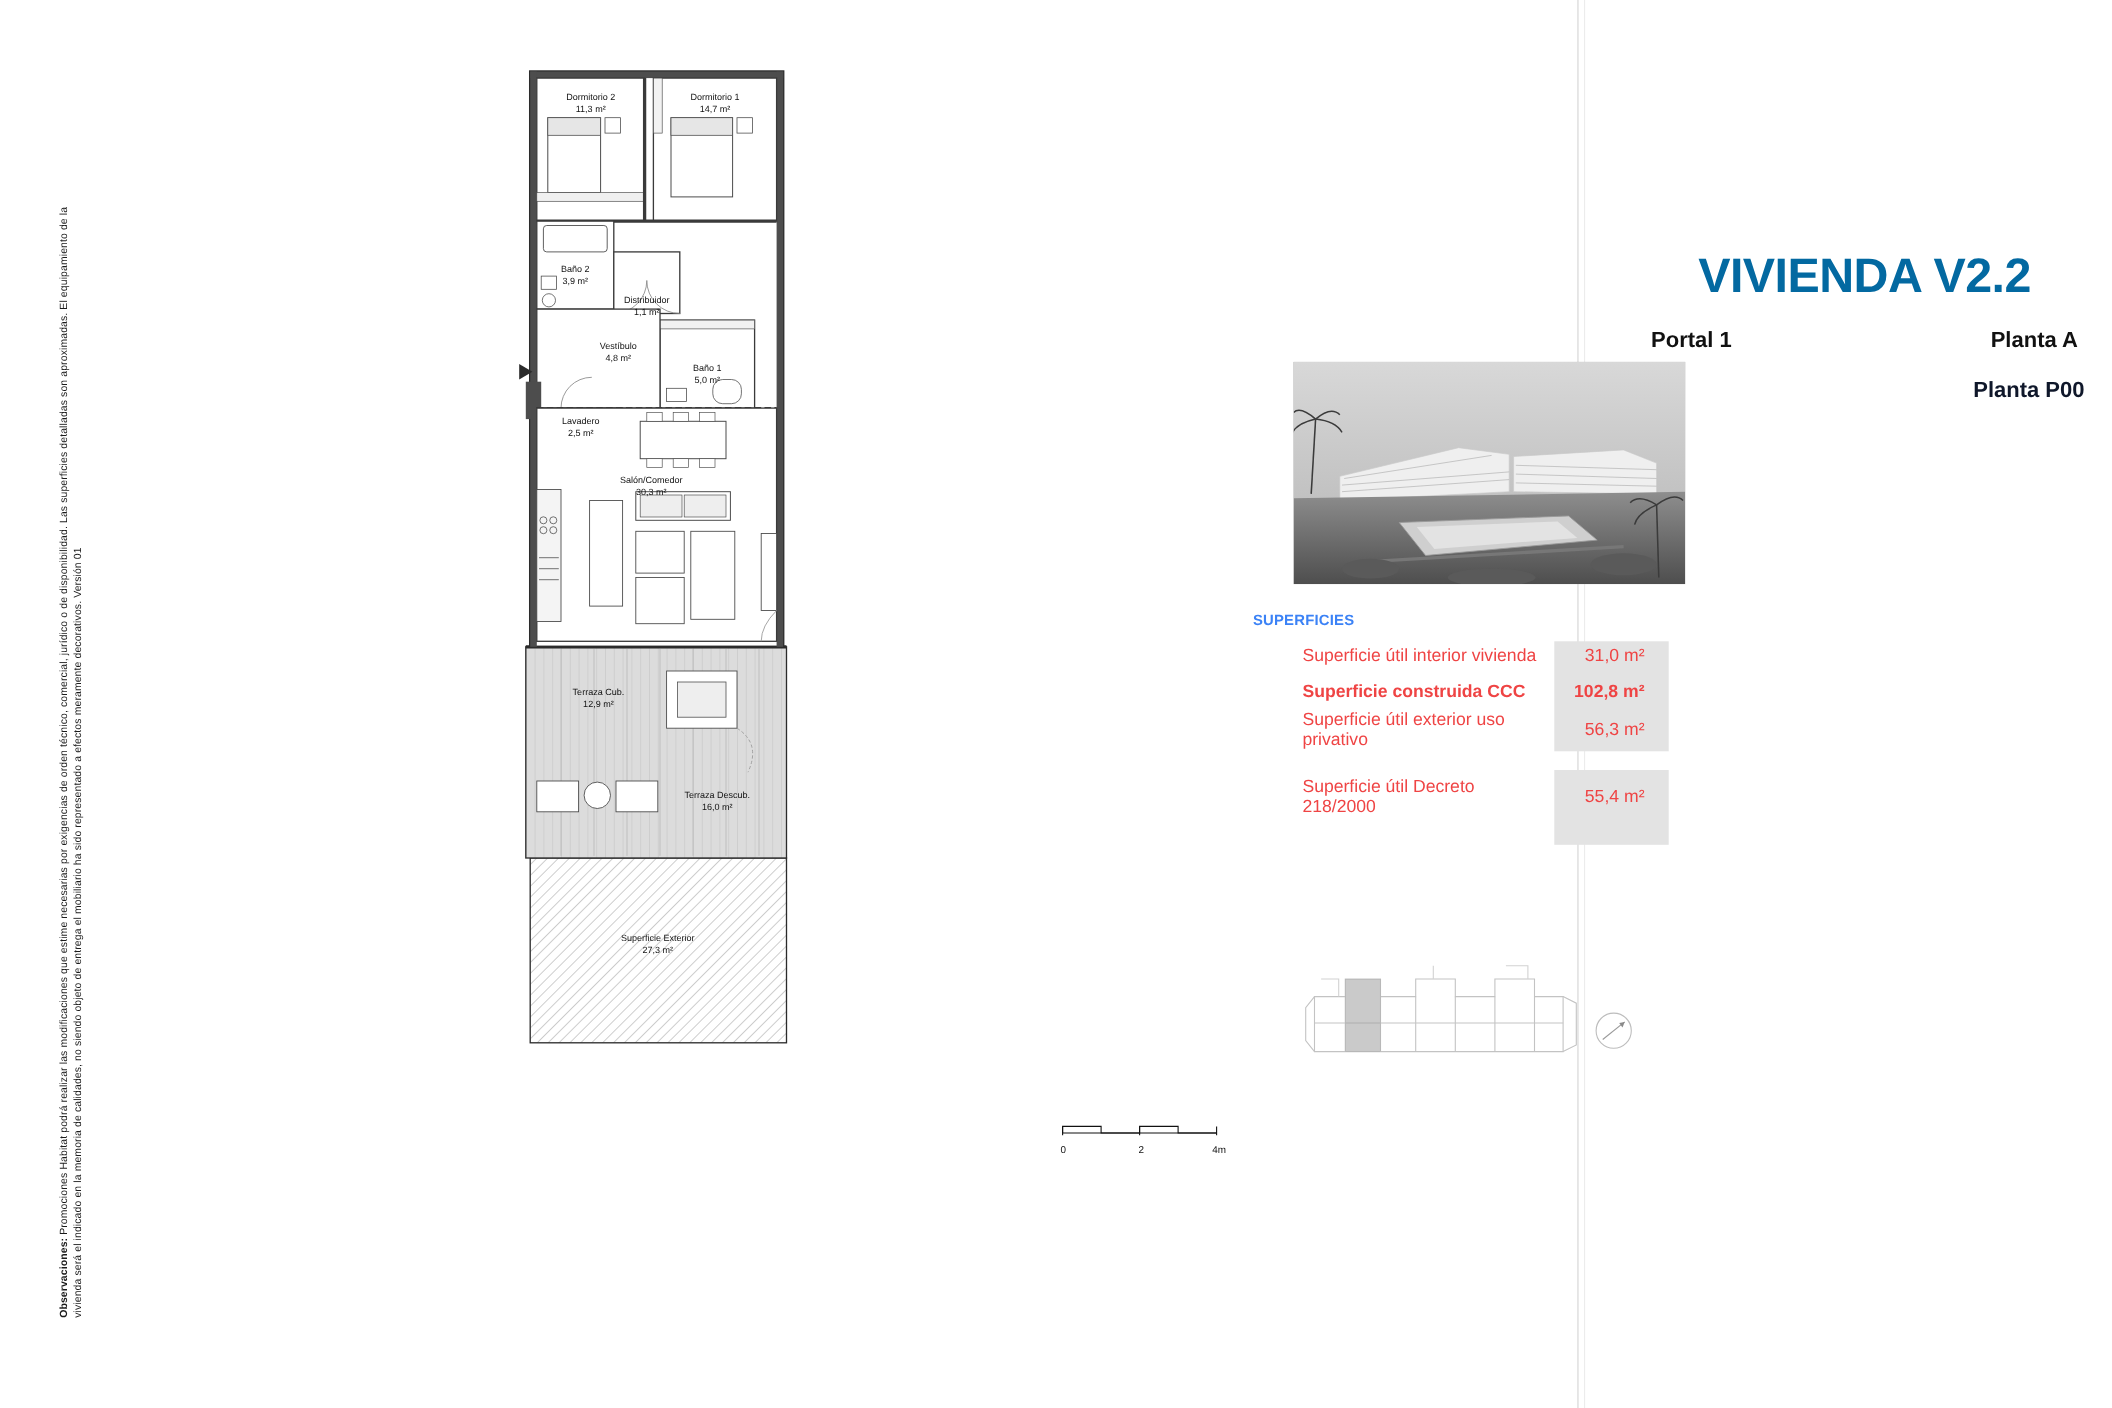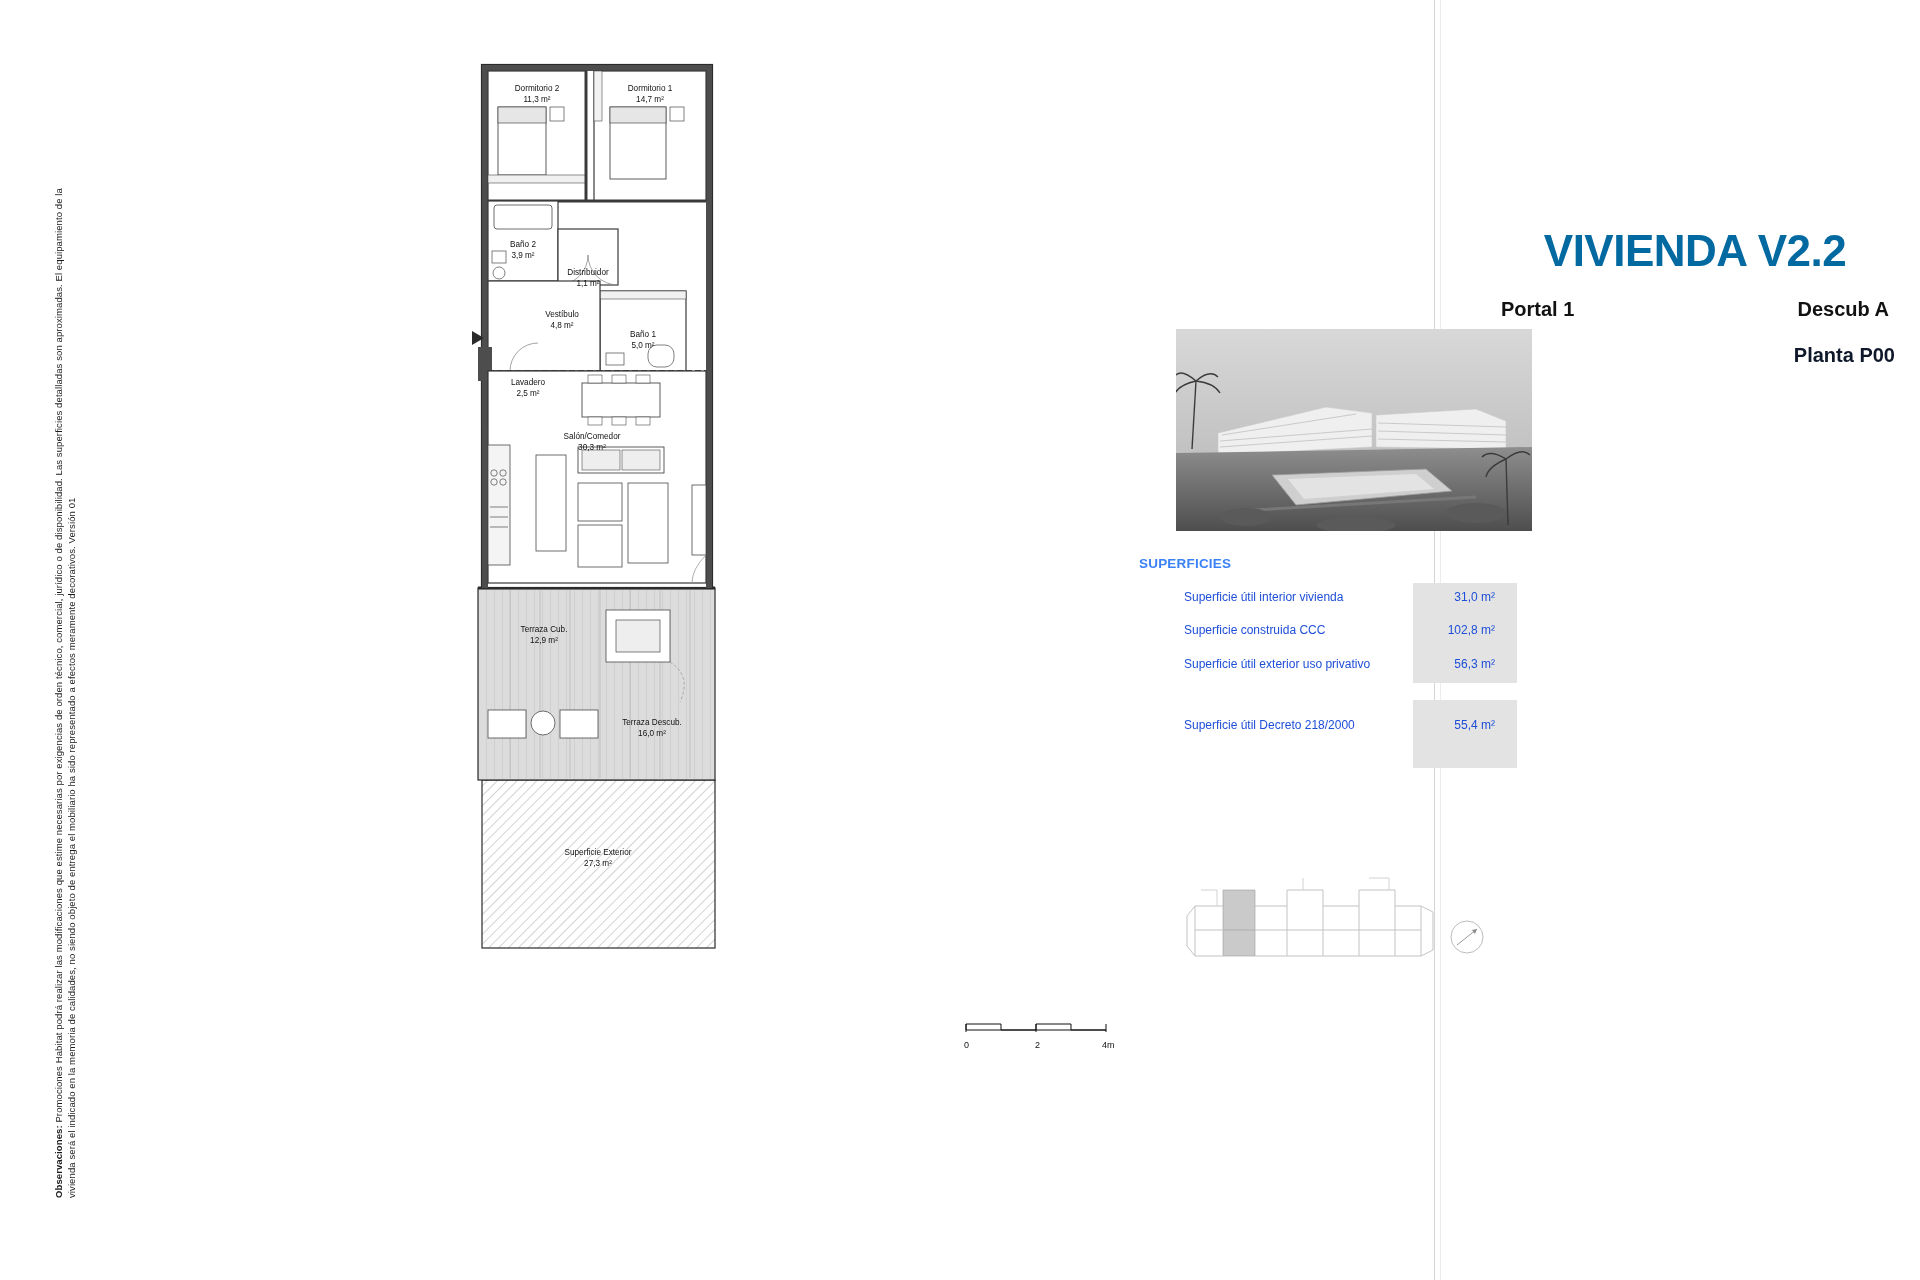--- a/index.html
+++ b/index.html
@@ -117,40 +117,40 @@
   .sup-table {
     position: absolute;
     left: 1183px; top: 580px;
     width: 322px;
   }
   .sup-row {
     position: relative;
     height: 33.5px;
     display: flex;
     align-items: center;
-    font-size: 12px;
-    color: #1d4ed8;
+    font-size: 16px;
+    color: #ef4444;
   }
   .sup-row .lbl {
     flex: 1 1 auto;
     padding-left: 1px;
   }
   .sup-row .val {
     width: 103px;
     text-align: right;
     padding-right: 10px;
     box-sizing: border-box;
   }
   .sup-shade-block {
     position: absolute;
     left: 1413px;
     width: 104px;
     background: #e3e3e3;
   }
-  .sup-row.bold { font-weight: normal; }
+  .sup-row.bold { font-weight: bold; }
   .sup-gap { height: 28px; }
 
   
   .keyplan {
     position: absolute;
     left: 1183px;
     top: 860px;
     width: 330px;
     height: 120px;
   }
@@ -391,21 +391,21 @@
     </div>
   </div>
 
   <div class="vrule"></div>
   <div class="vrule2"></div>
 
   <div class="panel">
     <div class="panel-title">VIVIENDA V2.2</div>
     <div class="panel-sub">
       <span>Portal 1</span>
-      <span>Descub A</span>
+      <span>Planta A</span>
     </div>
     <div class="panel-planta">Planta P00</div>
   </div>
 
   <div class="render">
     <svg width="356" height="202" viewBox="0 0 356 202" xmlns="http://www.w3.org/2000/svg">
       <defs>
         <linearGradient id="sky" x1="0" y1="0" x2="0" y2="1">
           <stop offset="0%" stop-color="#d8d8d8"></stop>
           <stop offset="60%" stop-color="#c2c2c2"></stop>

